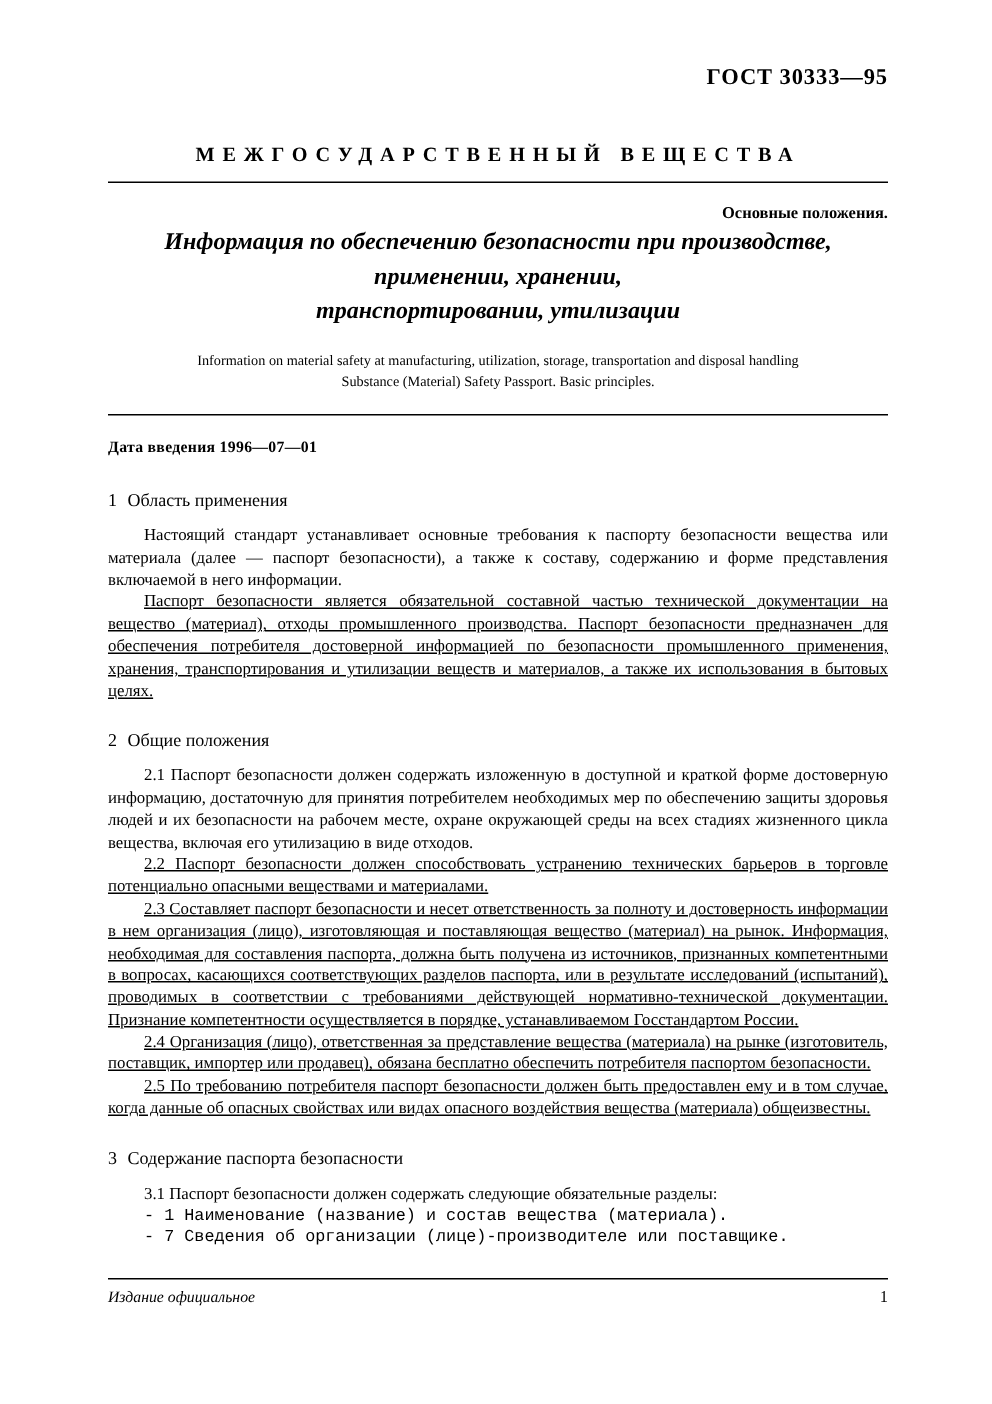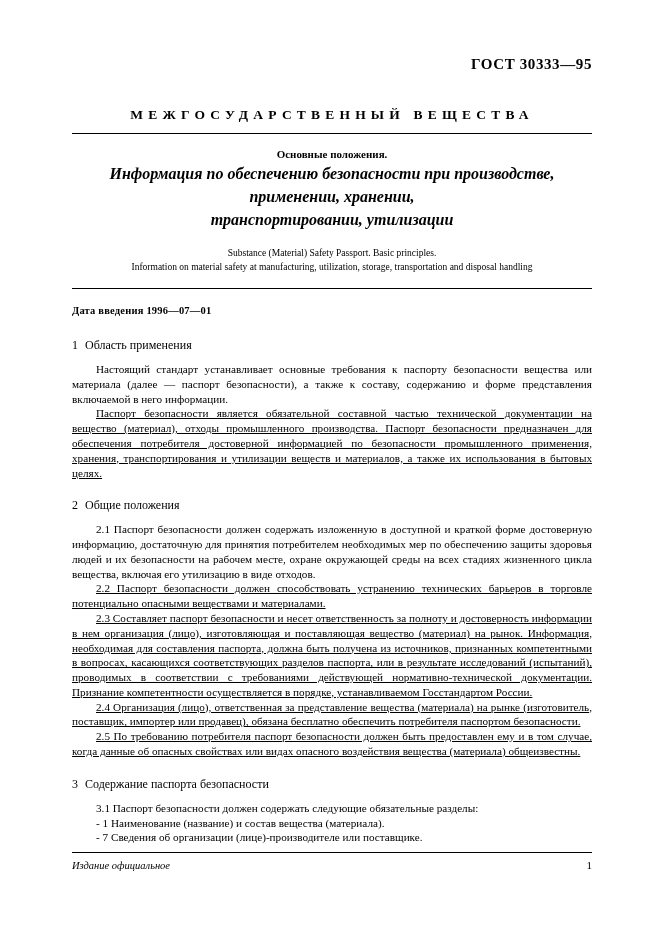--- a/index.html
+++ b/index.html
@@ -20,21 +20,21 @@
     left: 0;
     top: 0;
     width: 661px;
     height: 936px;
     padding: 0;
     box-sizing: border-box;
   }
   .content {
     position: absolute;
     left: 72px;
-    top: 56px;
+    top: 44px;
     width: 520px;
   }
 
   .doc-number {
     text-align: right;
     font-size: 15px;
     font-weight: bold;
     letter-spacing: 0.6px;
     margin: 0 0 34px 0;
   }
@@ -61,21 +61,21 @@
     height: 0;
   }
 
   .title-main {
     text-align: center;
     font-size: 12.5px;
     font-weight: bold;
     margin: 12px 0 8px 0;
   }
   .subtitle-1 {
-    text-align: center;
+    text-align: right;
     font-size: 11px;
     font-weight: bold;
     margin: 0 0 2px 0;
   }
   .subtitle-2 {
     text-align: center;
     font-size: 16px;
     font-weight: bold;
     line-height: 1.45;
     margin: 0 0 14px 0;
@@ -118,20 +118,21 @@
   p.body + p.body {
     margin-top: 0;
     text-decoration: underline;
   }
   p.item {
     font-size: 11.2px;
     line-height: 1.32;
     margin: 0;
     text-align: left;
     text-indent: 24px;
+    font-family: Liberation Mono, monospace;
   }
 
   .footer {
     position: absolute;
     left: 72px;
     top: 852px;
     width: 520px;
   }
   .footer-rule {
     border: none;
@@ -163,22 +164,22 @@
 
     <hr class="rule">
 
     <div class="subtitle-1">Основные положения.</div>
     <div class="subtitle-2">
       <span>Информация по обеспечению безопасности при производстве, применении, хранении,</span><br>
       <span>транспортировании, утилизации</span>
     </div>
 
     <div class="eng-block">
+      <div class="eng-line">Information on material safety at manufacturing, utilization, storage, transportation and disposal handling</div>
       <div class="eng-line">Substance (Material) Safety Passport. Basic principles.</div>
-      <div class="eng-line">Information on material safety at manufacturing, utilization, storage, transportation and disposal handling</div>
     </div>
 
     <hr class="rule-thin">
 
     <div class="date-line">Дата введения 1996—07—01</div>
 
     <h2 class="section">
       <span class="num">1</span><span>Область применения</span>
     </h2>
     <p class="body">Настоящий стандарт устанавливает основные требования к паспорту безопасности вещества или материала (далее — паспорт безопасности), а также к составу, содержанию и форме представления включаемой в него информации.</p>

